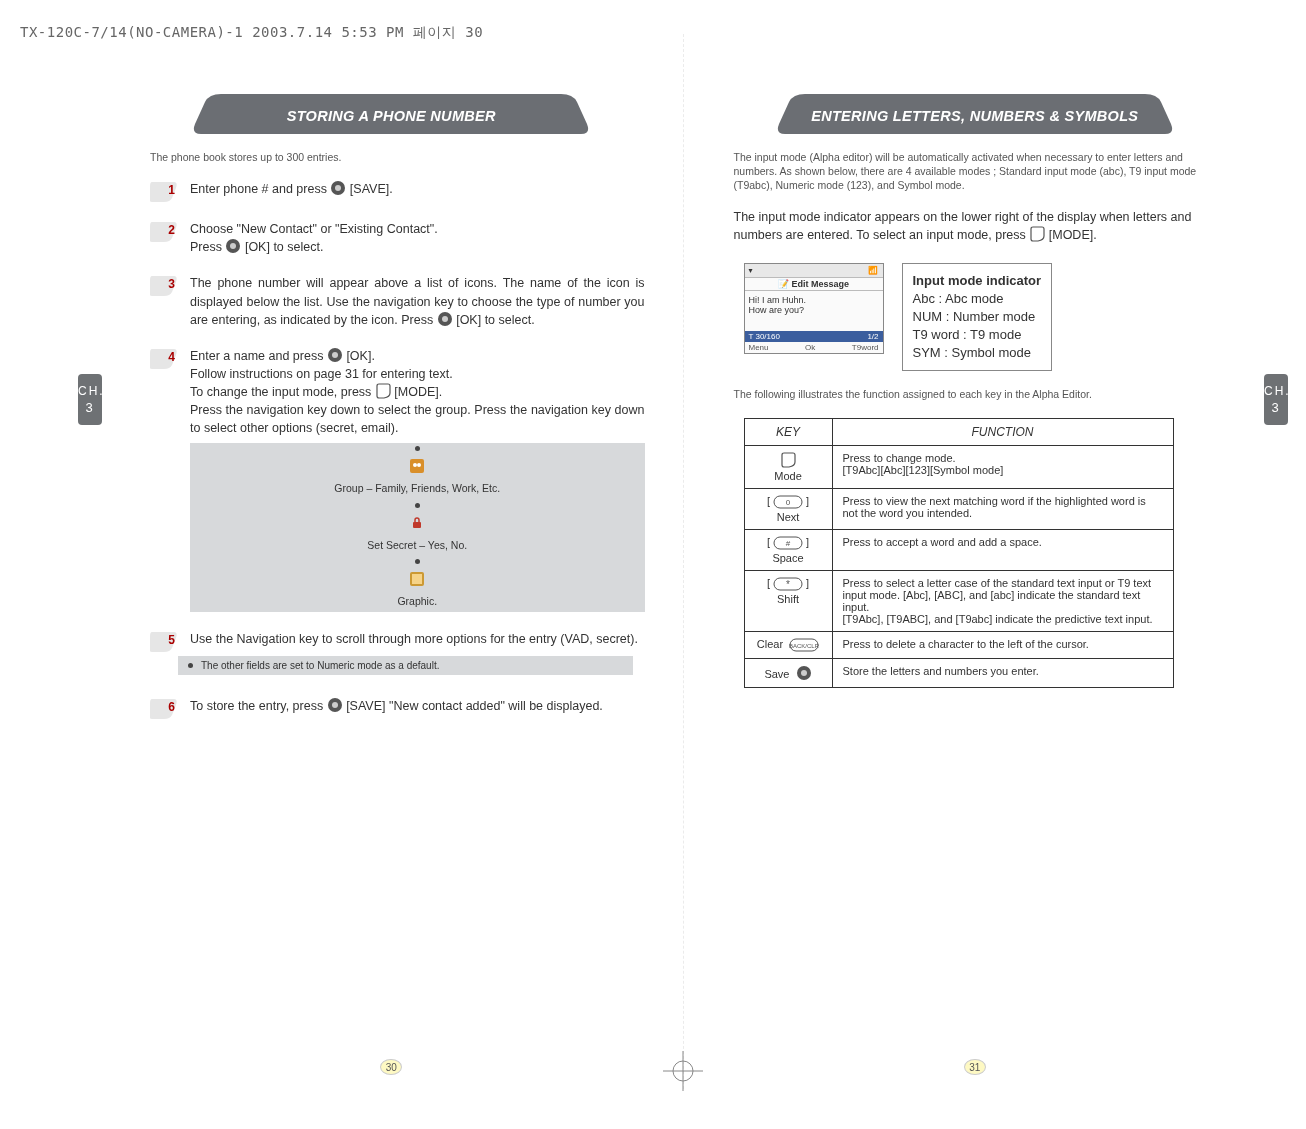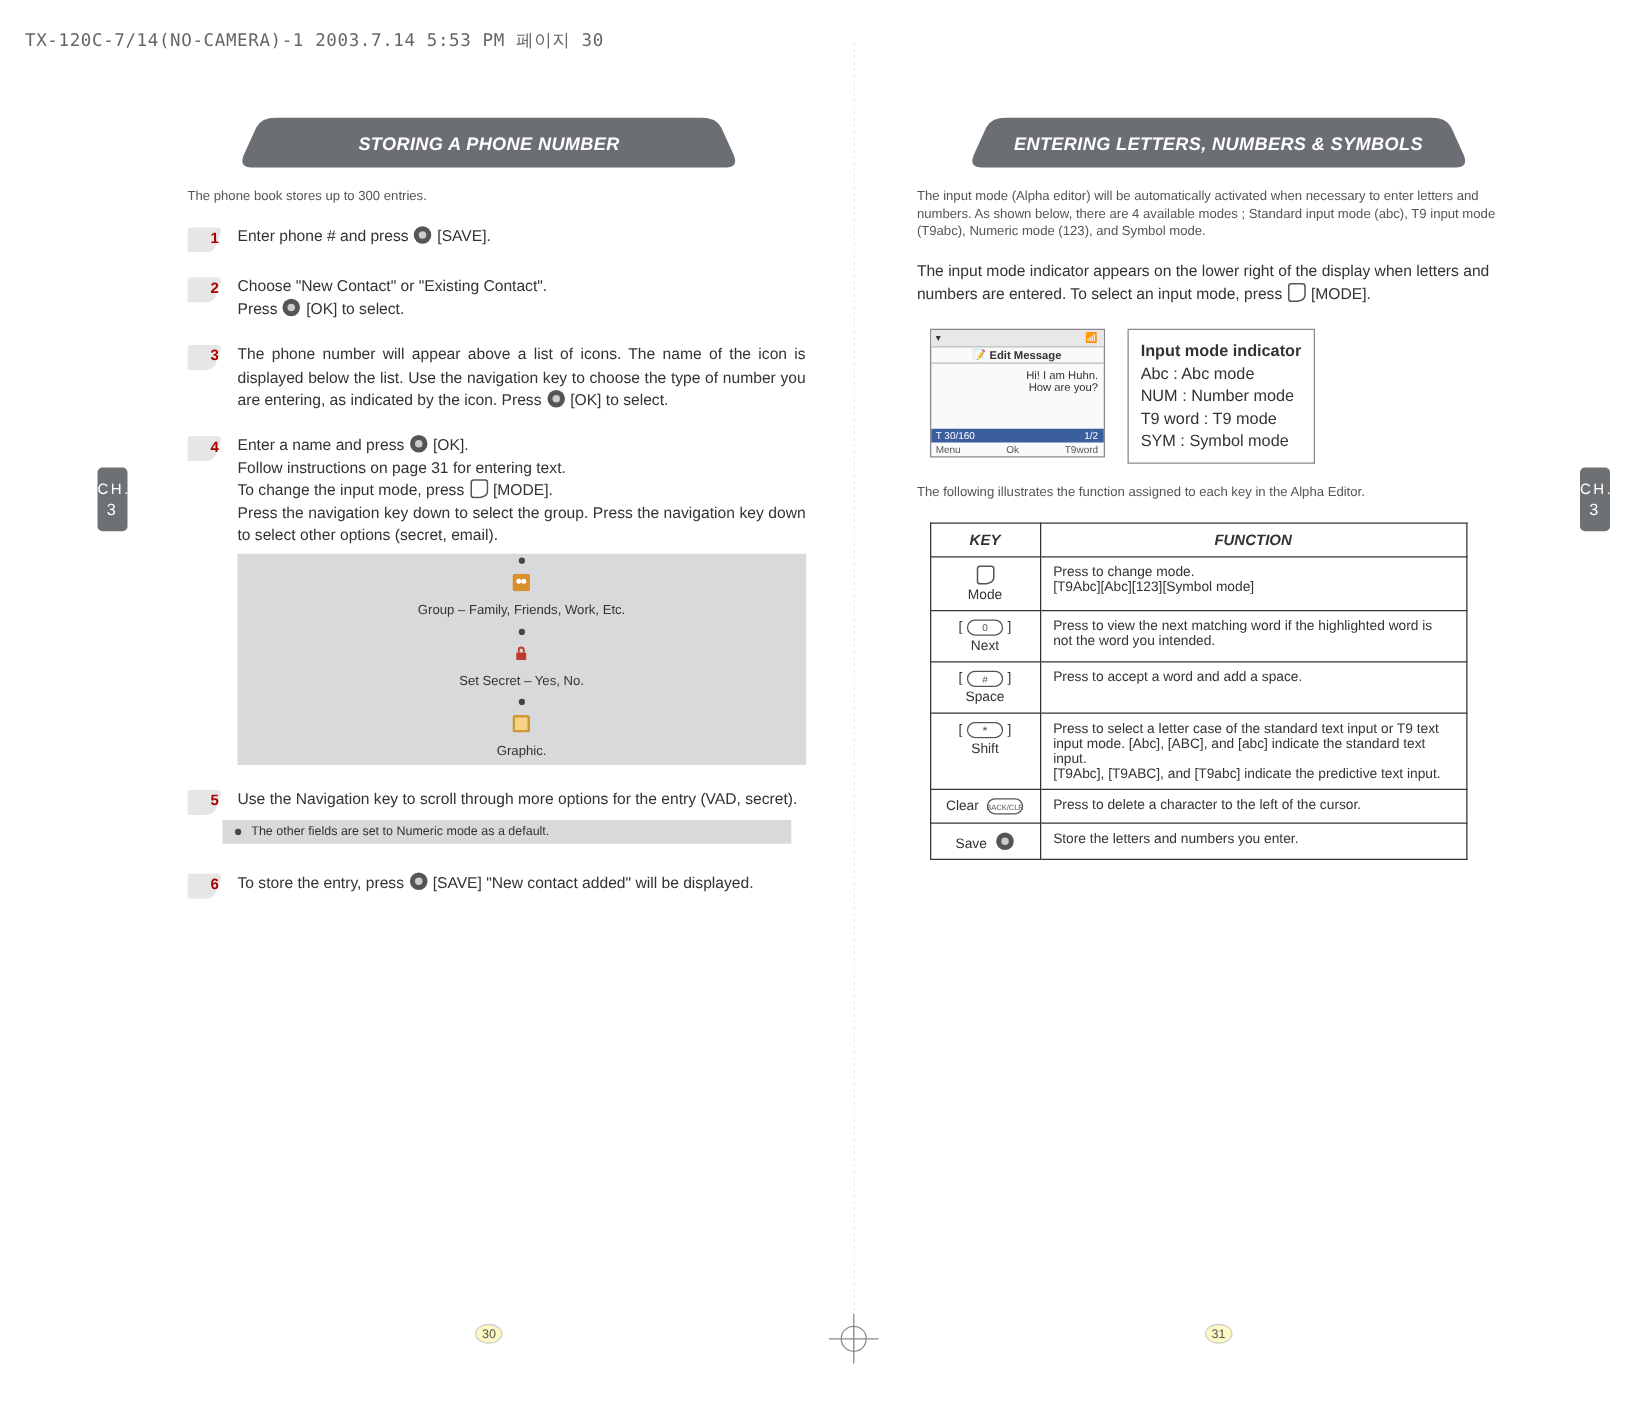--- a/index.html
+++ b/index.html
@@ -29,28 +29,28 @@
   .notebar .dot { width:5px; height:5px; border-radius:50%; background:#444; }
   .chtab { position:absolute; top:340px; width:24px; padding:10px 0; text-align:center; background:#6e7174; color:#fff; font-size:12px; letter-spacing:2px; border-radius:4px; }
   .chtab.left { left:-22px; }
   .chtab.right { right:-22px; }
   .chtab .n { font-size:13px; display:block; margin-top:2px; }
   .pgnum { position:absolute; bottom:14px; left:50%; transform:translateX(-50%); font-size:10px; color:#555; background:#fef9c3; border:1px solid #ccc; border-radius:50%; width:22px; height:16px; display:flex; align-items:center; justify-content:center; }
   .inputmode-fig { display:flex; gap:18px; margin: 6px 30px 10px 40px; align-items:flex-start; }
   .phonescreen { width:140px; border:1px solid #888; background:#fafafa; font-size:9px; }
   .phonescreen .titlebar { display:flex; justify-content:space-between; background:#e8e8e8; padding:2px 4px; font-size:8px; }
   .phonescreen .msghead { text-align:center; font-weight:bold; border-top:1px solid #bbb; border-bottom:1px solid #bbb; padding:1px 0;}
-  .phonescreen .body { padding:4px; height:52px;text-align:right; }
+  .phonescreen .body { padding:4px; height:40px; }
   .phonescreen .statusline { display:flex; justify-content:space-between; background:#3b5e9e; color:#fff; padding:1px 4px; font-size:8px; }
   .phonescreen .softkeys { display:flex; justify-content:space-between; padding:1px 4px; font-size:8px; color:#555; }
   .callout { border:1px solid #888; padding:8px 10px; font-size:13px; line-height:1.4; }
   .callout .t { font-weight:bold; }
   .keytable { margin: 12px 30px 0 40px; border-collapse: collapse; width: 430px; font-size: 11px; }
   .keytable th, .keytable td { border: 1px solid #333; padding: 6px 10px; vertical-align: top; }
-  .keytable th { font-style: italic; font-weight: bold; text-align:center; font-size:12px; }
+  .keytable th { font-style: italic; font-weight: normal; text-align:center; font-size:12px; }
   .keytable td.keycell { text-align:center; width: 88px; }
   .keycell .klabel { display:block; font-size:11px; margin-top:2px; }
   .keycell svg.tinykey, .keycell .tinykey { width:30px; height:14px; display:inline-block; vertical-align:middle; }
   .center-reg { position:absolute; left:50%; bottom:-2px; transform:translate(-50%, 0); width:40px; height:40px; }
   .center-reg svg { width:100%; height:100%; }
 </style>
 </head>
 <body>
 
 <div class="topstamp">TX-120C-7/14(NO-CAMERA)-1  2003.7.14 5:53 PM 페이지 30</div>

